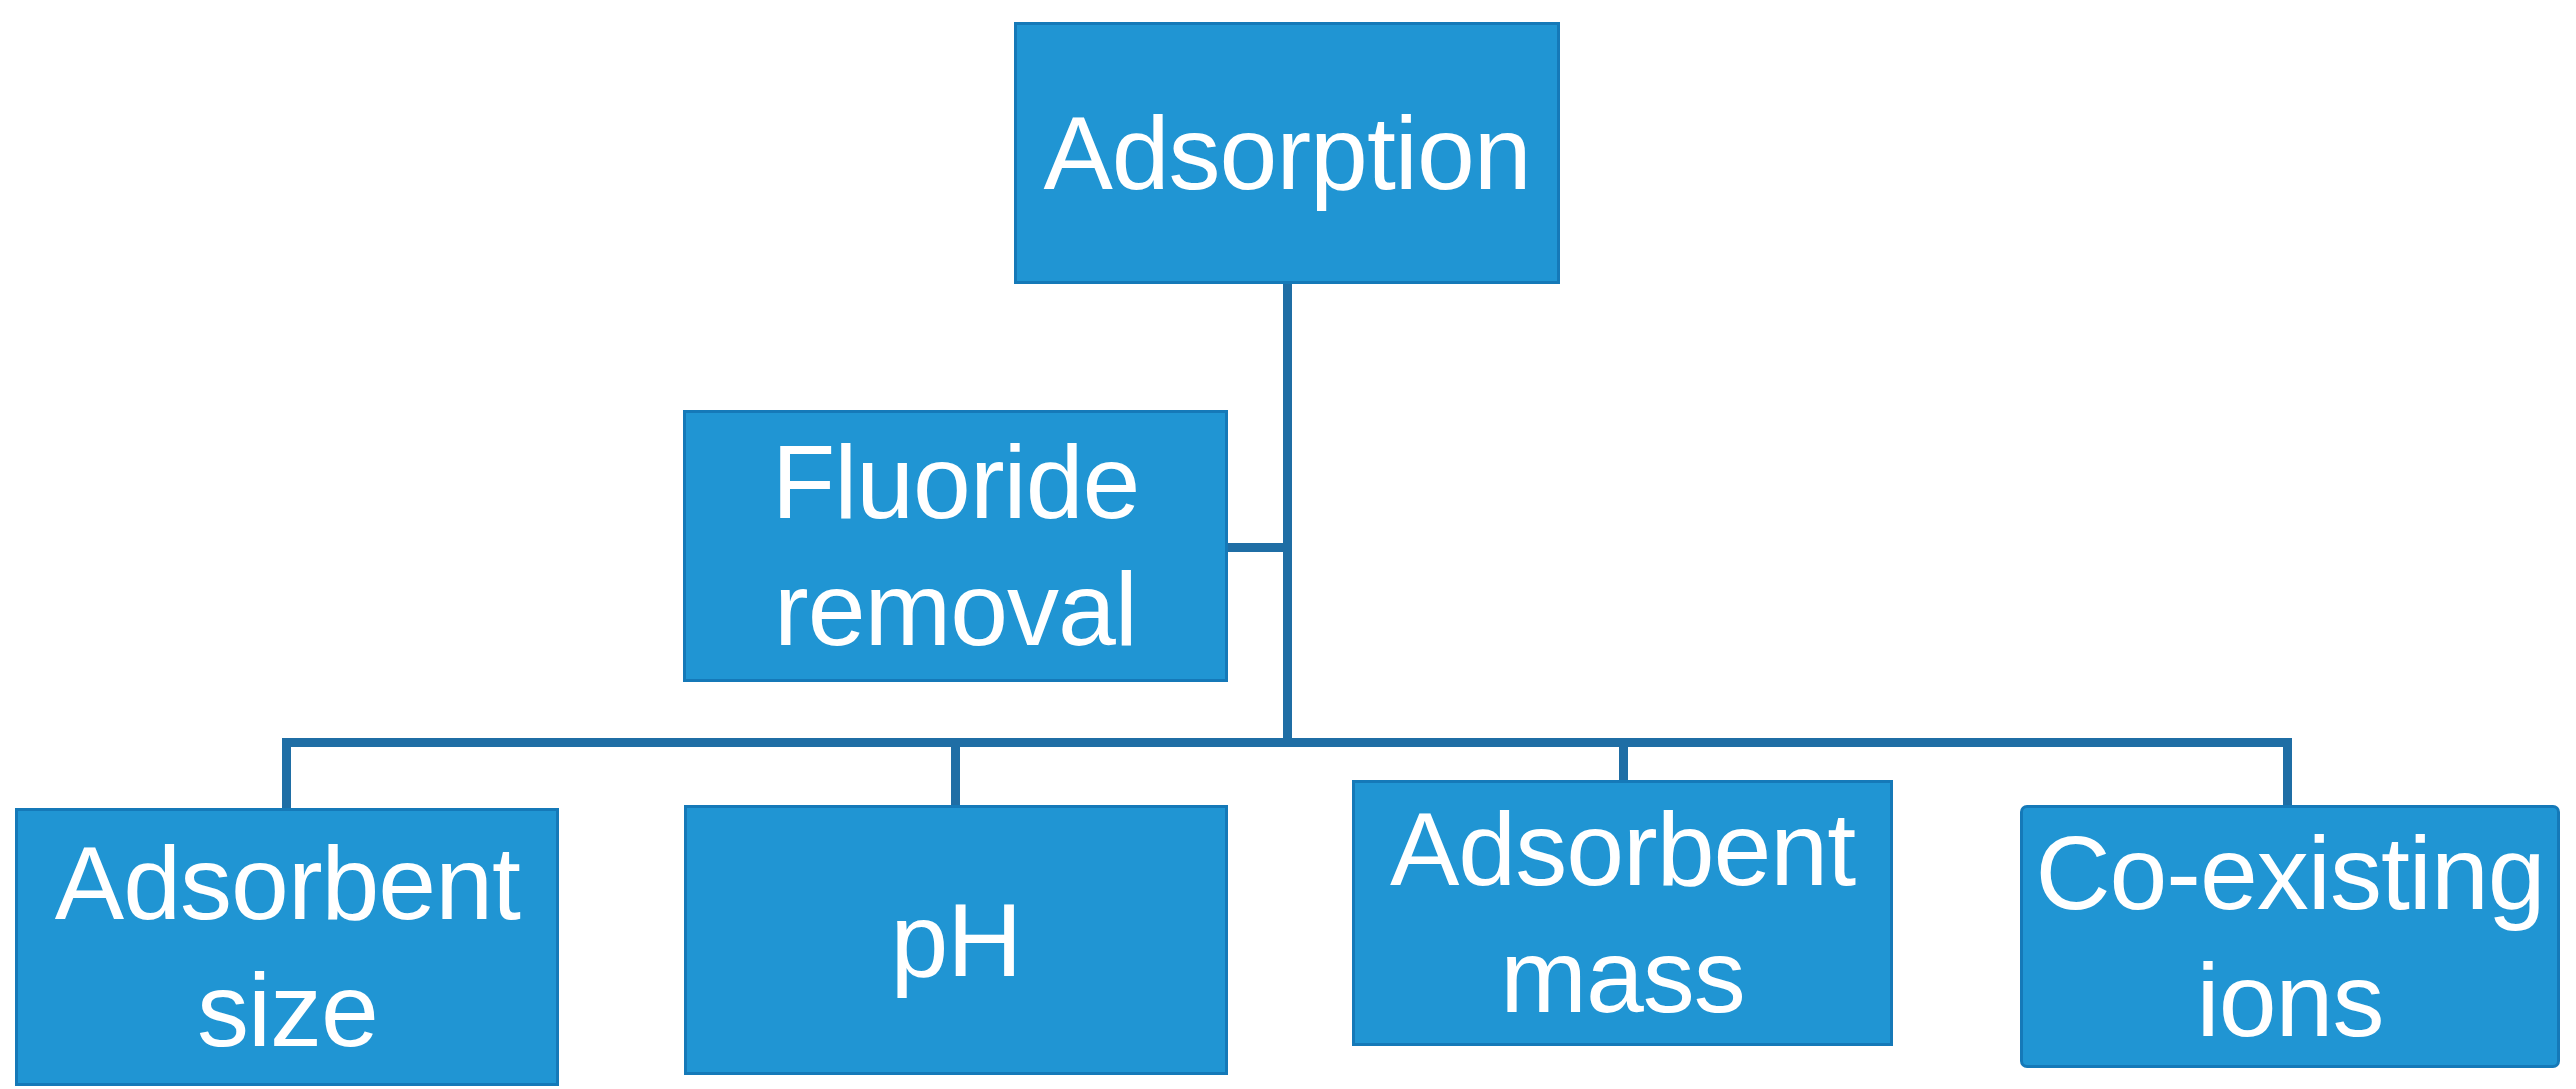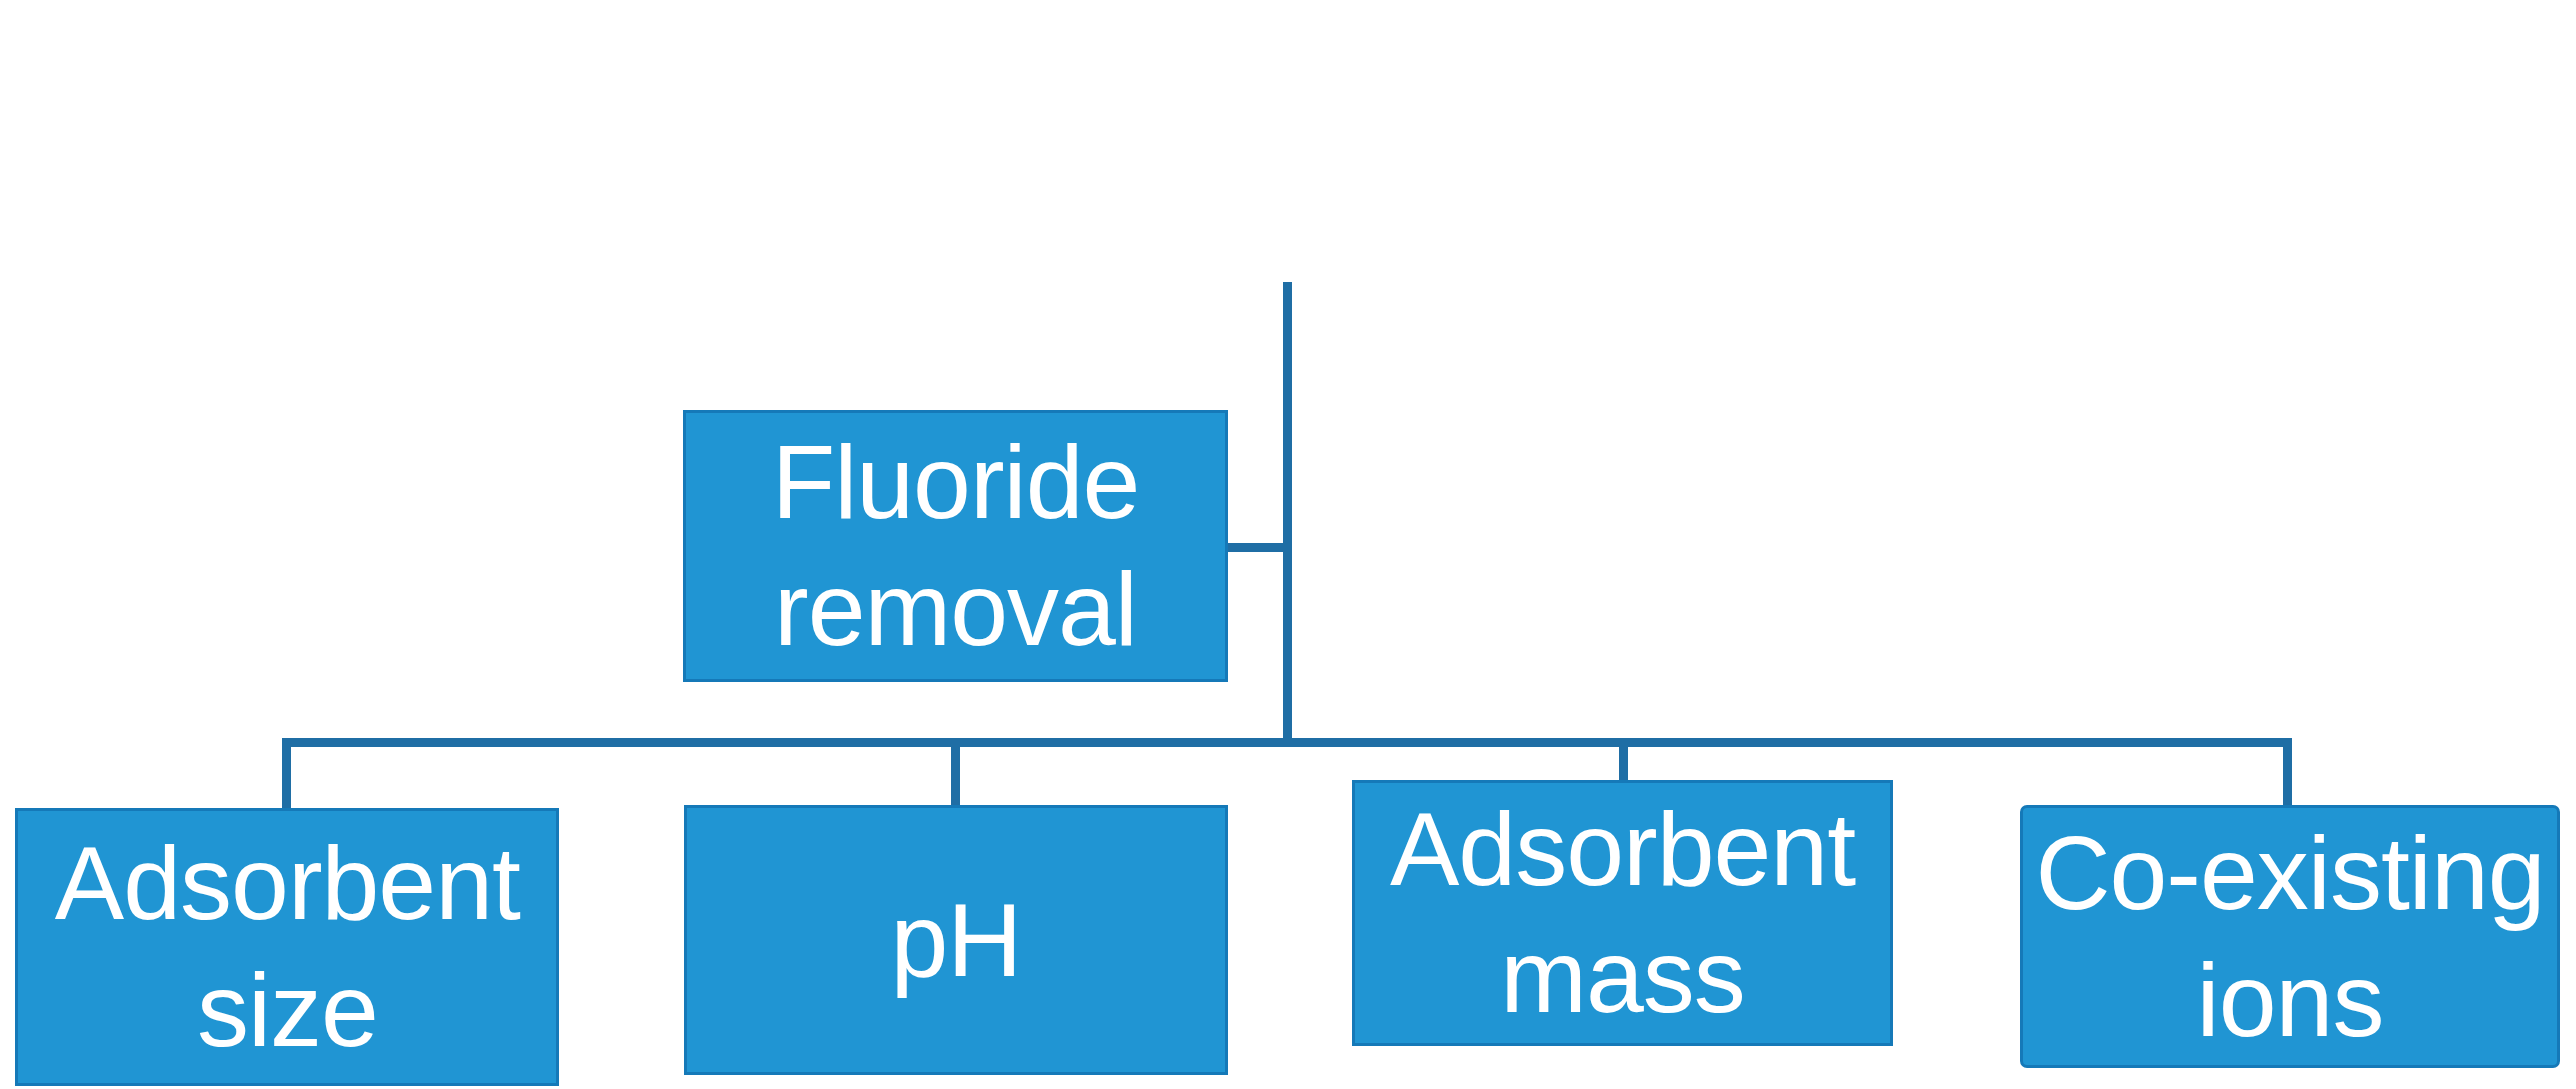--- a/index.html
+++ b/index.html
@@ -38,20 +38,23 @@
 <div class="canvas">
 
   <div class="line" style="left:1283px;top:282px;width:8.7px;height:465px;"></div>
   <div class="line" style="left:1221px;top:543px;width:67px;height:8.7px;"></div>
   <div class="line" style="left:282px;top:738px;width:2009px;height:8.7px;"></div>
   <div class="line" style="left:282px;top:738px;width:8.7px;height:71px;"></div>
   <div class="line" style="left:951px;top:742px;width:8.7px;height:65px;"></div>
   <div class="line" style="left:1619px;top:742px;width:8.7px;height:64px;"></div>
   <div class="line" style="left:2283px;top:738px;width:8.7px;height:68px;"></div>
 
+  <div class="node" style="left:1014px;top:22px;width:546px;height:262px;">
+    <span class="label">Adsorption</span>
+  </div>
 
   <div class="node" style="left:683px;top:410px;width:545px;height:272px;">
     <span class="label">Fluoride removal</span>
   </div>
 
   <div class="node" style="left:15.4px;top:808px;width:544px;height:278px;">
     <span class="label">Adsorbent size</span>
   </div>
 
   <div class="node" style="left:684px;top:805px;width:544px;height:270px;justify-content:center;">

